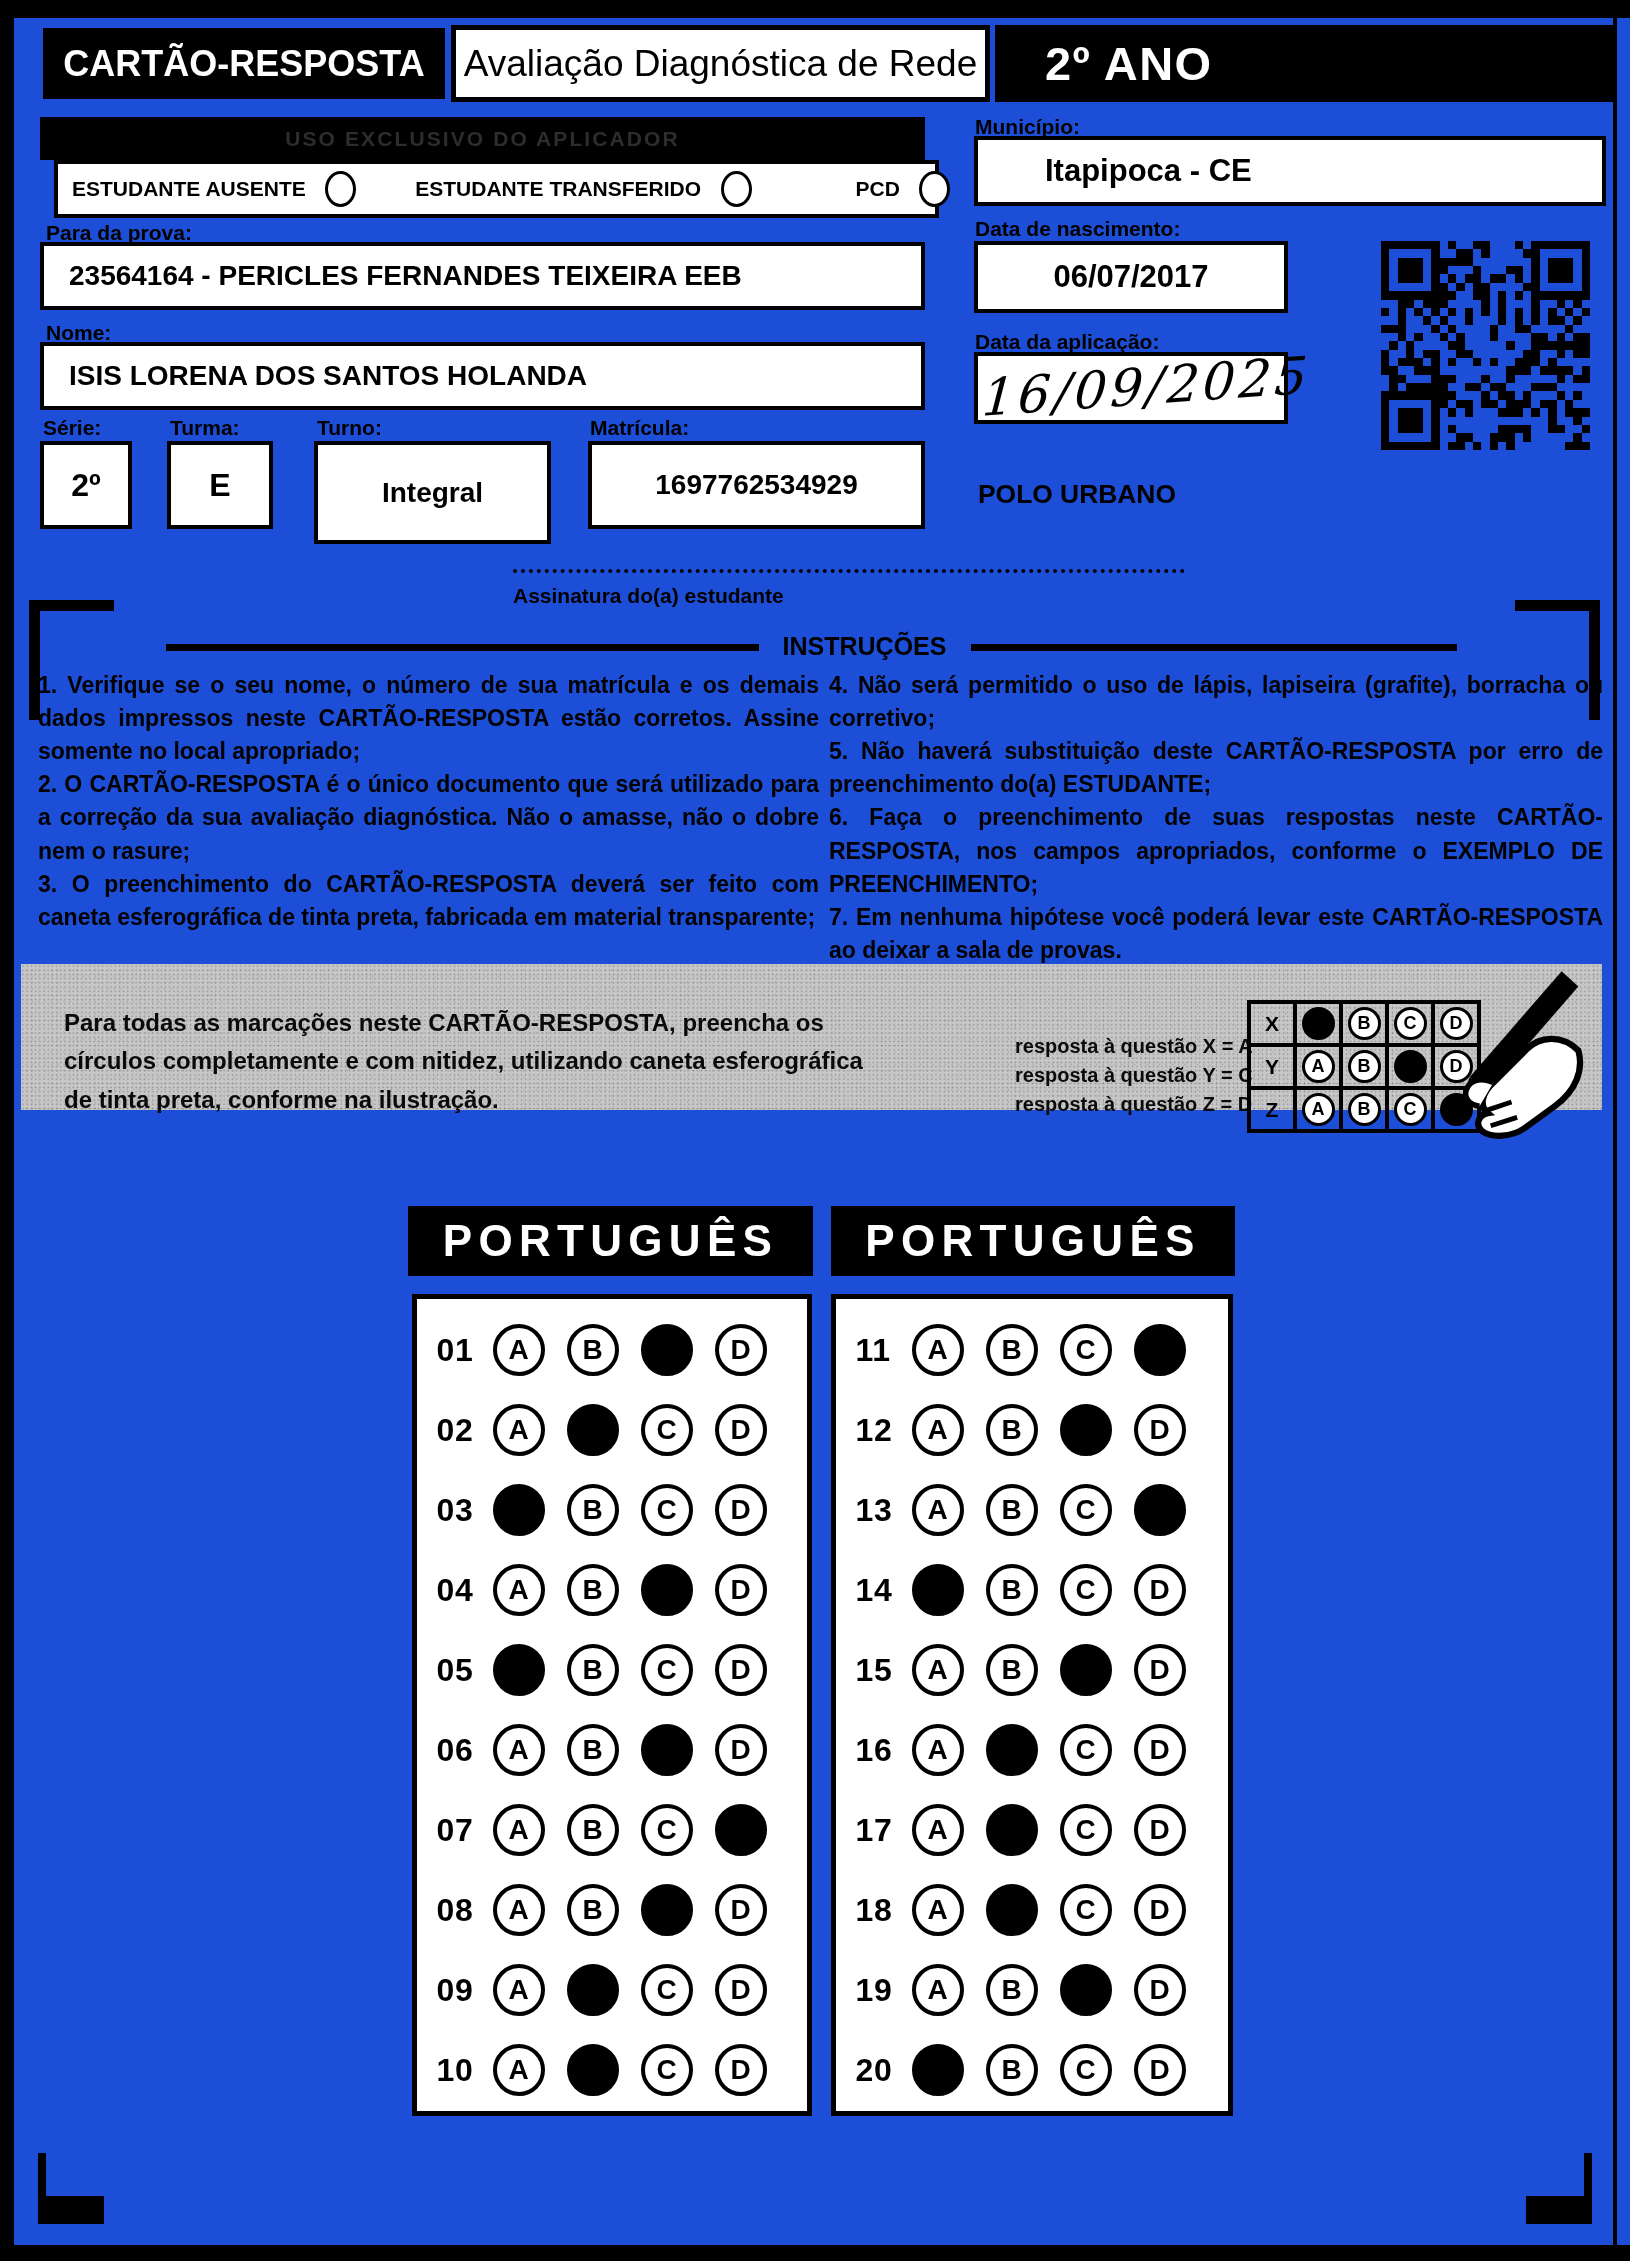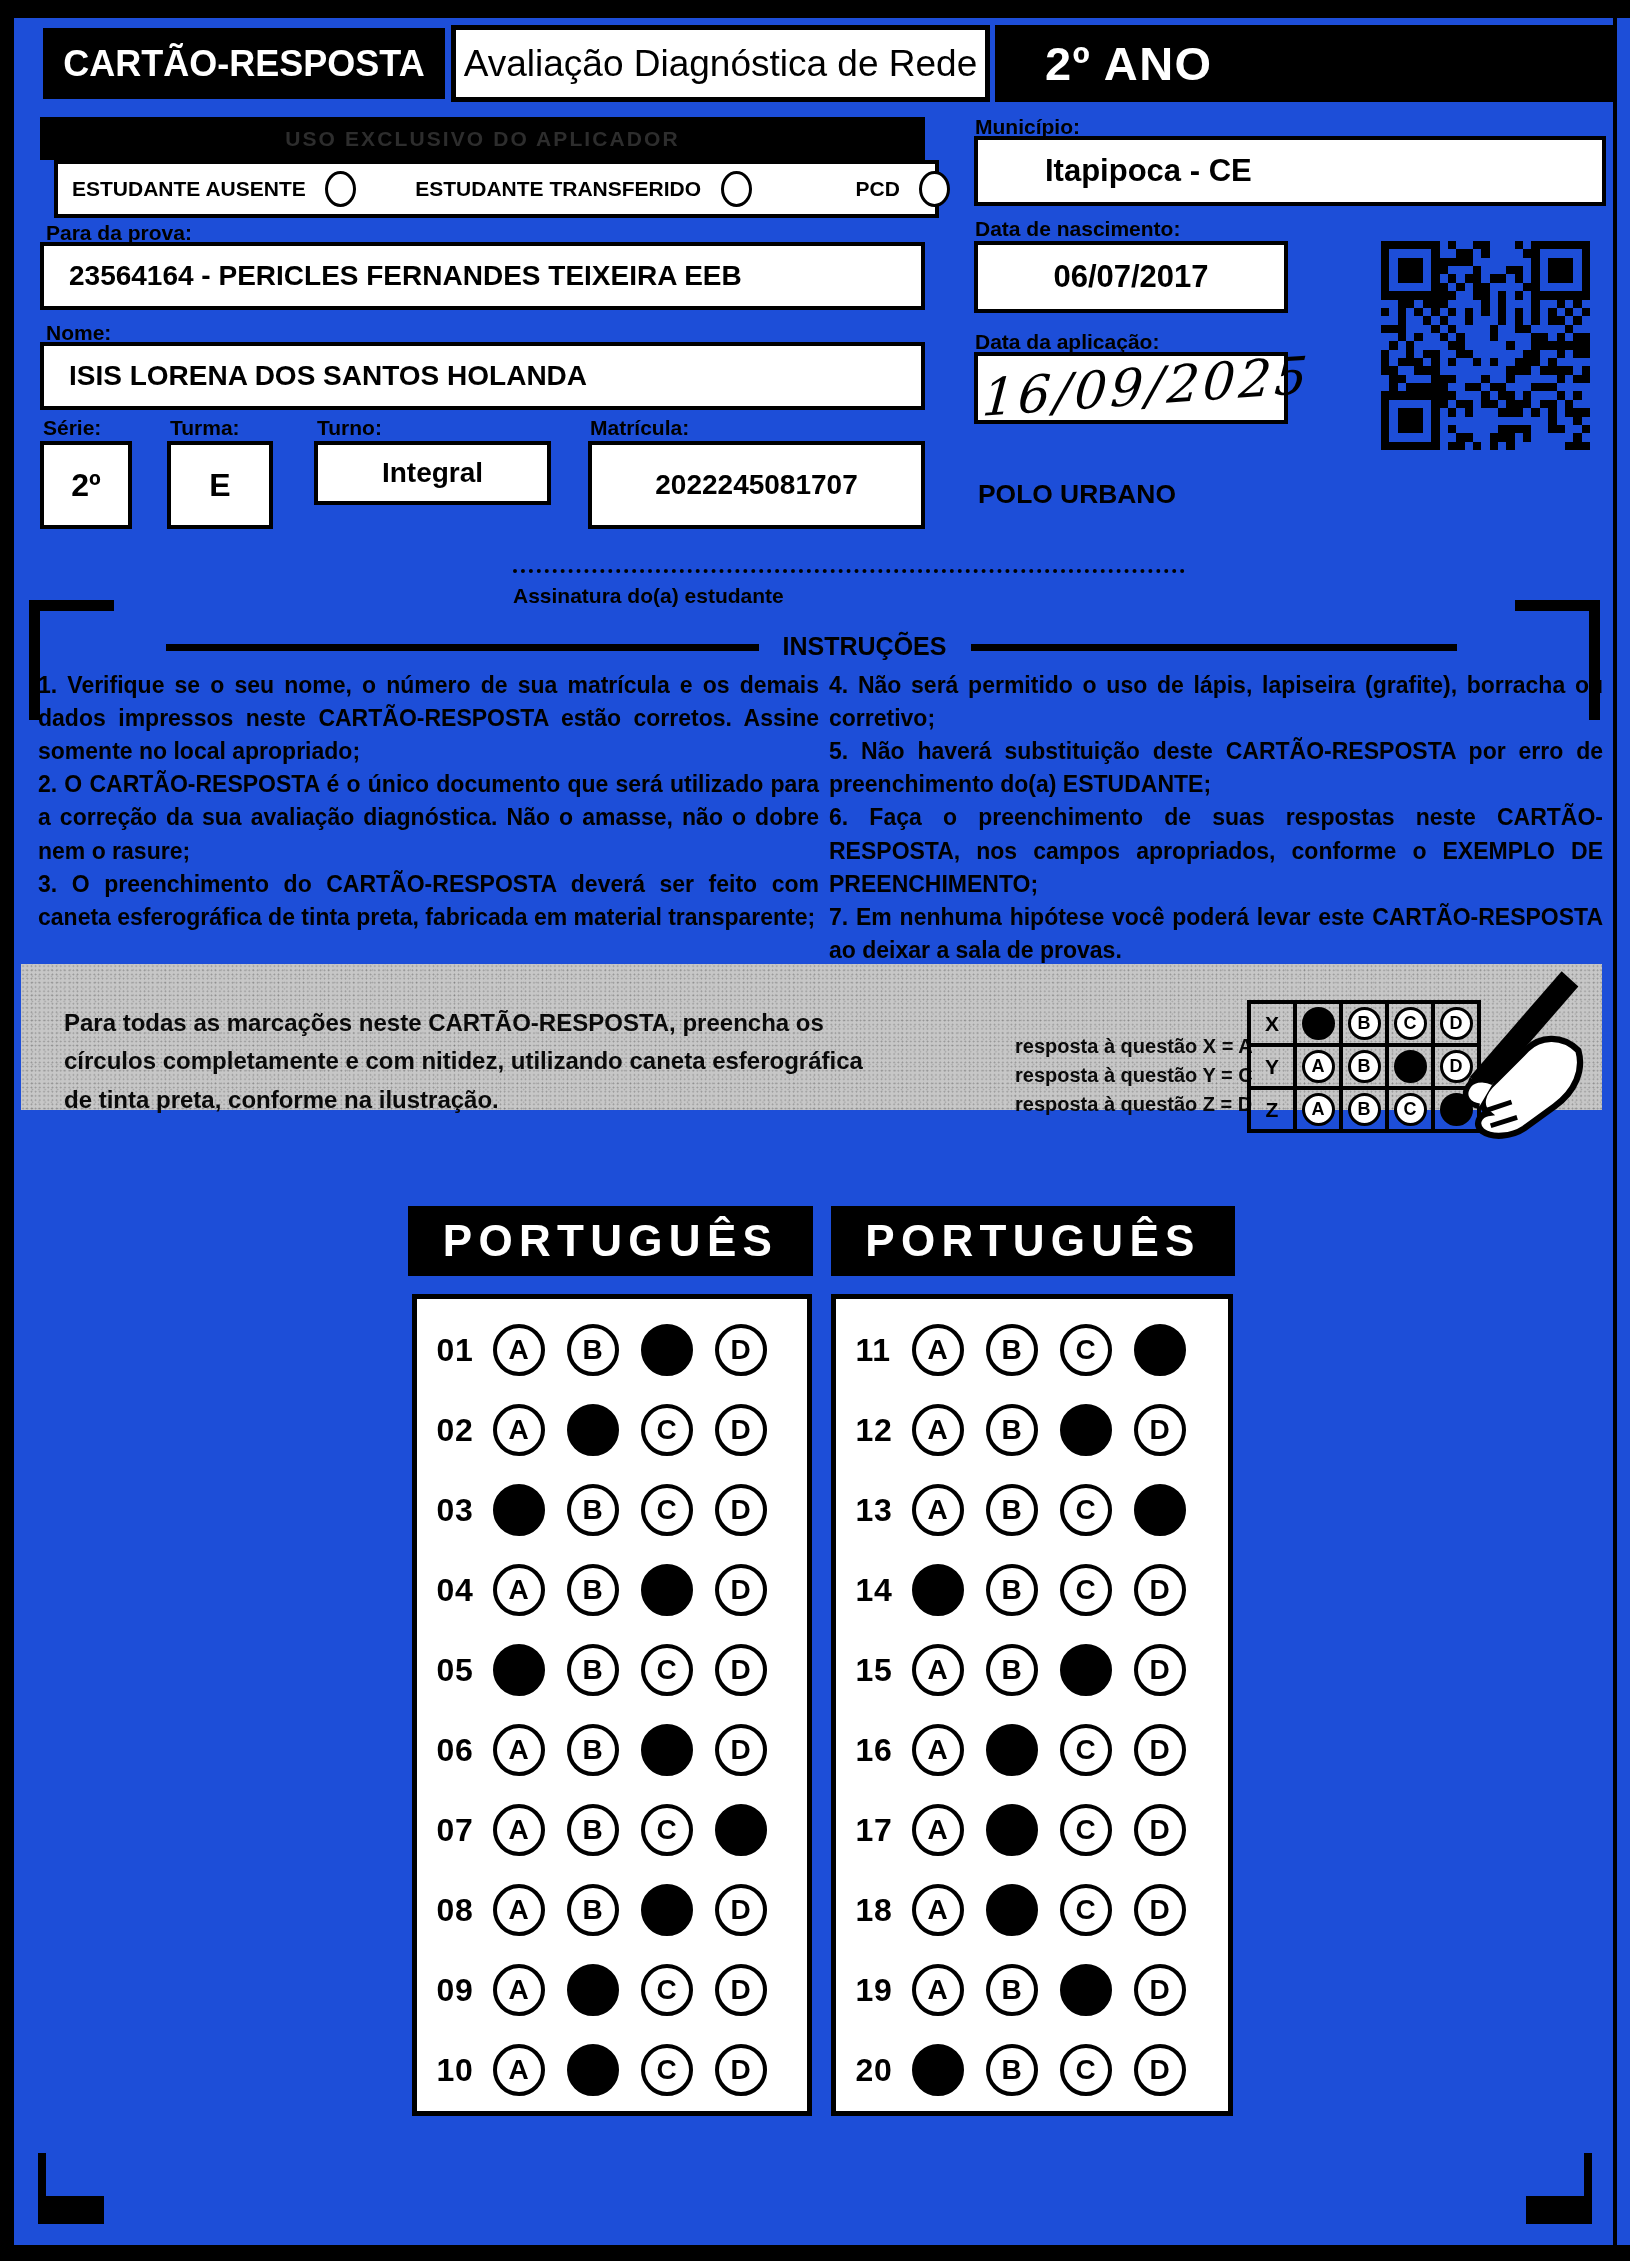--- a/index.html
+++ b/index.html
@@ -126,22 +126,22 @@
   <div class="flabel" style="left:46px; top:321px;">Nome:</div>
   <div class="value-box" style="left:40px; top:342px; width:885px; height:68px; padding-left:25px;">ISIS LORENA DOS SANTOS HOLANDA</div>
 
   <div class="flabel" style="left:43px;  top:416px;">Série:</div>
   <div class="flabel" style="left:170px; top:416px;">Turma:</div>
   <div class="flabel" style="left:317px; top:416px;">Turno:</div>
   <div class="flabel" style="left:590px; top:416px;">Matrícula:</div>
 
   <div class="value-box vb-center" style="left:40px;  top:441px; width:92px; height:88px; font-size:32px;">2º</div>
   <div class="value-box vb-center" style="left:167px; top:441px; width:106px; height:88px; font-size:32px;">E</div>
-  <div class="value-box vb-center" style="left:314px; top:441px; width:237px; height:64px;">Integral</div>
-  <div class="value-box vb-center" style="left:588px; top:441px; width:337px; height:88px;">2022245081707</div>
+  <div class="value-box vb-center" style="left:314px; top:441px; width:237px; height:103px;">Integral</div>
+  <div class="value-box vb-center" style="left:588px; top:441px; width:337px; height:88px;">1697762534929</div>
 
   <div class="flabel" style="left:975px; top:115px;">Município:</div>
   <div class="value-box" style="left:974px; top:136px; width:632px; height:70px; padding-left:67px; font-size:31px;">Itapipoca - CE</div>
 
   <div class="flabel" style="left:975px; top:217px;">Data de nascimento:</div>
   <div class="value-box vb-center" style="left:974px; top:241px; width:314px; height:72px; font-size:31px;">06/07/2017</div>
 
   <div class="flabel" style="left:975px; top:330px;">Data da aplicação:</div>
   <div class="value-box" style="left:974px; top:352px; width:314px; height:72px;"></div>
   <div class="handwriting">16/09/2025</div>

